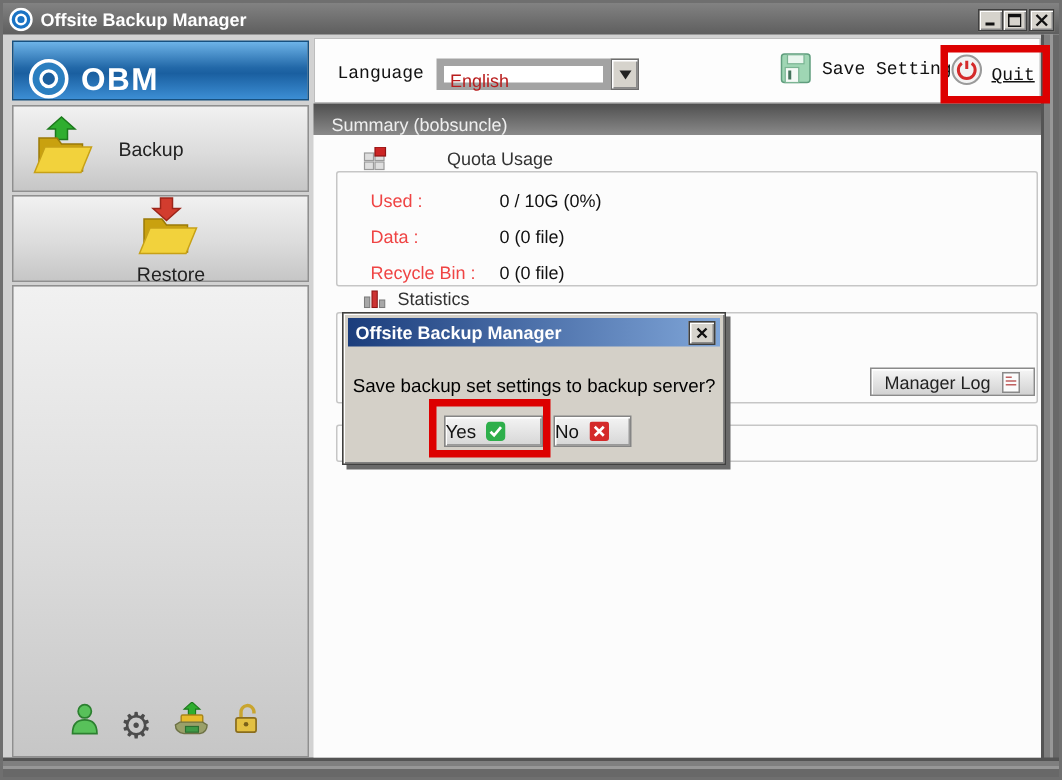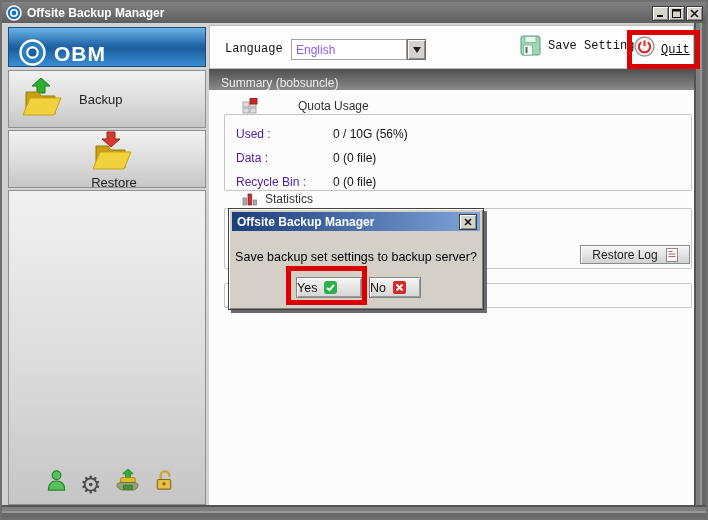--- a/index.html
+++ b/index.html
@@ -22,34 +22,34 @@
   .nav-item{display:flex;align-items:center;cursor:pointer;}
   #nav-backup{top:68px;height:58px;}
   #nav-restore{top:128px;height:58px;flex-direction:column;}
   #side-empty{top:188px;height:315px;}
   .nav-label{font-size:13px;color:#222;margin-left:14px;}
   .tool-icon{position:absolute;bottom:8px;}
 
   
   #main-topbar{left:207px;top:23px;width:485px;height:44px;background:#fdfdfd;border:1px solid #bdbdbd;box-sizing:border-box;}
   .lbl{font-size:12px;color:#111;font-family:Liberation Mono, monospace;}
-  #lang-field{left:81px;top:13px;width:116px;height:21px;background:#fff;border:1px solid #a3a3a3;box-sizing:border-box;font-size:12px;color:#8b5cf6;padding:3px 0 0 4px;}
+  #lang-field{left:81px;top:13px;width:116px;height:21px;background:#fff;border:5px solid #a3a3a3;box-sizing:border-box;font-size:12px;color:#b91c1c;padding:3px 0 0 4px;}
   #lang-arrow{left:197px;top:13px;width:19px;height:21px;background:#d6d3cc;border:1px solid #6e6e6e;box-shadow:inset 1px 1px 0 #fff,inset -1px -1px 0 #8a8a8a;box-sizing:border-box;display:flex;align-items:center;justify-content:center;}
   .tri-down{width:0;height:0;border-left:4px solid transparent;border-right:4px solid transparent;border-top:6px solid #222;}
   #save-setting{left:310px;top:9px;display:flex;align-items:center;cursor:pointer;}
   #quit{left:424px;top:10px;display:flex;align-items:flex-end;cursor:pointer;}
   #quit .lbl{text-decoration:underline;}
 
   
   #summary-bar{left:207px;top:67px;width:485px;height:21px;background:linear-gradient(180deg,#4f4f4f,#8a8a8a);color:#efefef;font-size:12px;display:flex;align-items:flex-end;padding-left:12px;box-sizing:border-box;}
   #main-content{left:207px;top:88px;width:485px;height:415px;background:#fcfcfc;}
   .fieldset{position:absolute;border:1px solid #c6c6c6;border-radius:2px;box-sizing:border-box;}
   .legend{position:absolute;background:#fcfcfc;display:flex;align-items:center;padding:0 5px;font-size:12px;color:#333;}
   .legend svg{margin-right:7px;}
-  .qrow-label{position:absolute;left:11px;font-size:12px;color:#4c1d95;}
+  .qrow-label{position:absolute;left:22px;font-size:12px;color:#ef4444;}
   .qrow-value{position:absolute;left:108px;font-size:12px;color:#111;}
   .log-btn{position:absolute;left:355px;width:110px;height:19px;background:linear-gradient(180deg,#f6f6f6,#d2d2d2);border:1px solid #8a8a8a;box-shadow:inset 1px 1px 0 #fff;box-sizing:border-box;display:flex;align-items:center;justify-content:center;font-size:12px;color:#222;cursor:pointer;}
   .log-btn svg{margin-left:8px;}
 
   
   #dialog{left:226px;top:206px;width:254px;height:100px;background:#d4d0c8;border:1px solid #404040;box-shadow:inset 1px 1px 0 #fff,inset -1px -1px 0 #808080,3px 3px 0 #6a6a6a;z-index:40;}
   #dialog-titlebar{left:3px;top:3px;width:248px;height:19px;background:linear-gradient(90deg,#1b3d7c,#7fa5d8);color:#fff;font-weight:bold;font-size:12px;display:flex;align-items:center;padding-left:5px;box-sizing:border-box;}
   #dialog-close{position:absolute;right:3px;top:2px;width:16px;height:14px;background:#d6d3cc;border:1px solid #3f3f3f;box-shadow:inset 1px 1px 0 #fff,inset -1px -1px 0 #8a8a8a;display:flex;align-items:center;justify-content:center;cursor:pointer;}
   #dialog-message{left:0;top:41px;width:254px;text-align:center;font-size:12.5px;color:#000;}
   .dlg-btn{position:absolute;top:68px;height:21px;background:linear-gradient(180deg,#f4f4f4,#d6d6d6);border:1px solid #858585;box-shadow:inset 1px 1px 0 #fff,inset -1px -1px 0 #9a9a9a;box-sizing:border-box;display:flex;align-items:center;justify-content:flex-start;font-size:12.5px;color:#111;cursor:pointer;}
@@ -182,40 +182,40 @@
     </div>
   </div>
 
   <div id="summary-bar" class="abs">
     <span>Summary (bobsuncle)</span>
   </div>
   <div id="main-content" class="abs">
 
     <div class="fieldset" style="left:15px;top:24px;width:468px;height:77px;">
       <span class="qrow-label" style="top:12px;">Used :</span>
-      <span class="qrow-value" style="top:12px;">0 / 10G (56%)</span>
+      <span class="qrow-value" style="top:12px;">0 / 10G (0%)</span>
       <span class="qrow-label" style="top:36px;">Data :</span>
       <span class="qrow-value" style="top:36px;">0  (0 file)</span>
       <span class="qrow-label" style="top:60px;">Recycle Bin :</span>
       <span class="qrow-value" style="top:60px;">0  (0 file)</span>
     </div>
     <div class="legend" style="left:28px;top:8px;gap:33px;">
       <svg width="16" height="16" viewBox="0 0 16 16">
         <rect x="1" y="4" width="6" height="5" fill="#dedede" stroke="#9a9a9a" stroke-width="0.8"></rect>
         <rect x="8" y="4" width="6" height="5" fill="#dedede" stroke="#9a9a9a" stroke-width="0.8"></rect>
         <rect x="1" y="10" width="6" height="5" fill="#dedede" stroke="#9a9a9a" stroke-width="0.8"></rect>
         <rect x="8" y="10" width="6" height="5" fill="#dedede" stroke="#9a9a9a" stroke-width="0.8"></rect>
         <rect x="8" y="0" width="7" height="6" fill="#cc2525" stroke="#8e1515" stroke-width="0.8"></rect>
       </svg>
       <span>Quota Usage</span>
     </div>
 
     <div class="fieldset" style="left:15px;top:118px;width:468px;height:61px;">
       <div class="log-btn" style="top:36px;">
-        <span>Restore Log</span>
+        <span>Manager Log</span>
         <svg width="12" height="14" viewBox="0 0 12 14">
           <rect x="0.5" y="0.5" width="11" height="13" fill="#fbfbfb" stroke="#8a8a8a"></rect>
           <path d="M2.5 3.5 h4 M2.5 6 h7 M2.5 8.5 h7" stroke="#c06060" stroke-width="1"></path>
         </svg>
       </div>
     </div>
     <div class="legend" style="left:28px;top:102px;">
       <svg width="16" height="14" viewBox="0 0 16 14">
         <rect x="1" y="6" width="3.5" height="7" fill="#a8a8a8" stroke="#7c7c7c" stroke-width="0.7"></rect>
         <rect x="6" y="2" width="3.5" height="11" fill="#cc3333" stroke="#8e1515" stroke-width="0.7"></rect>

